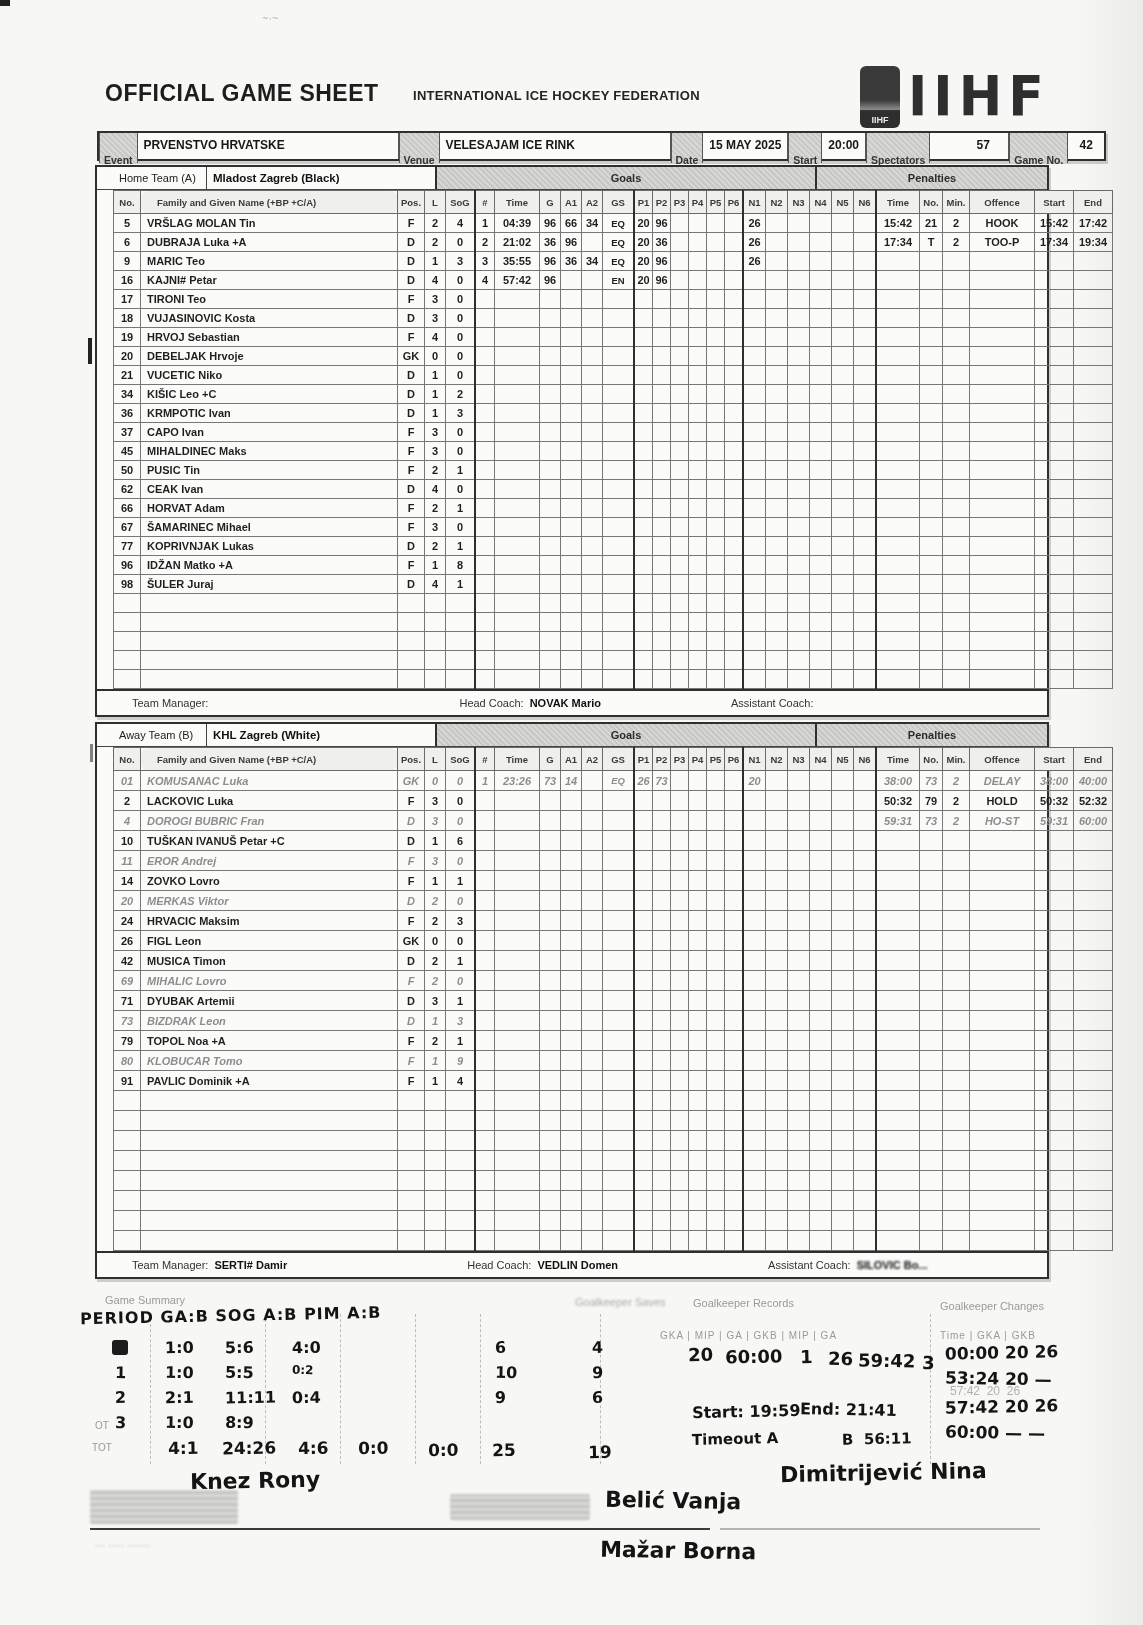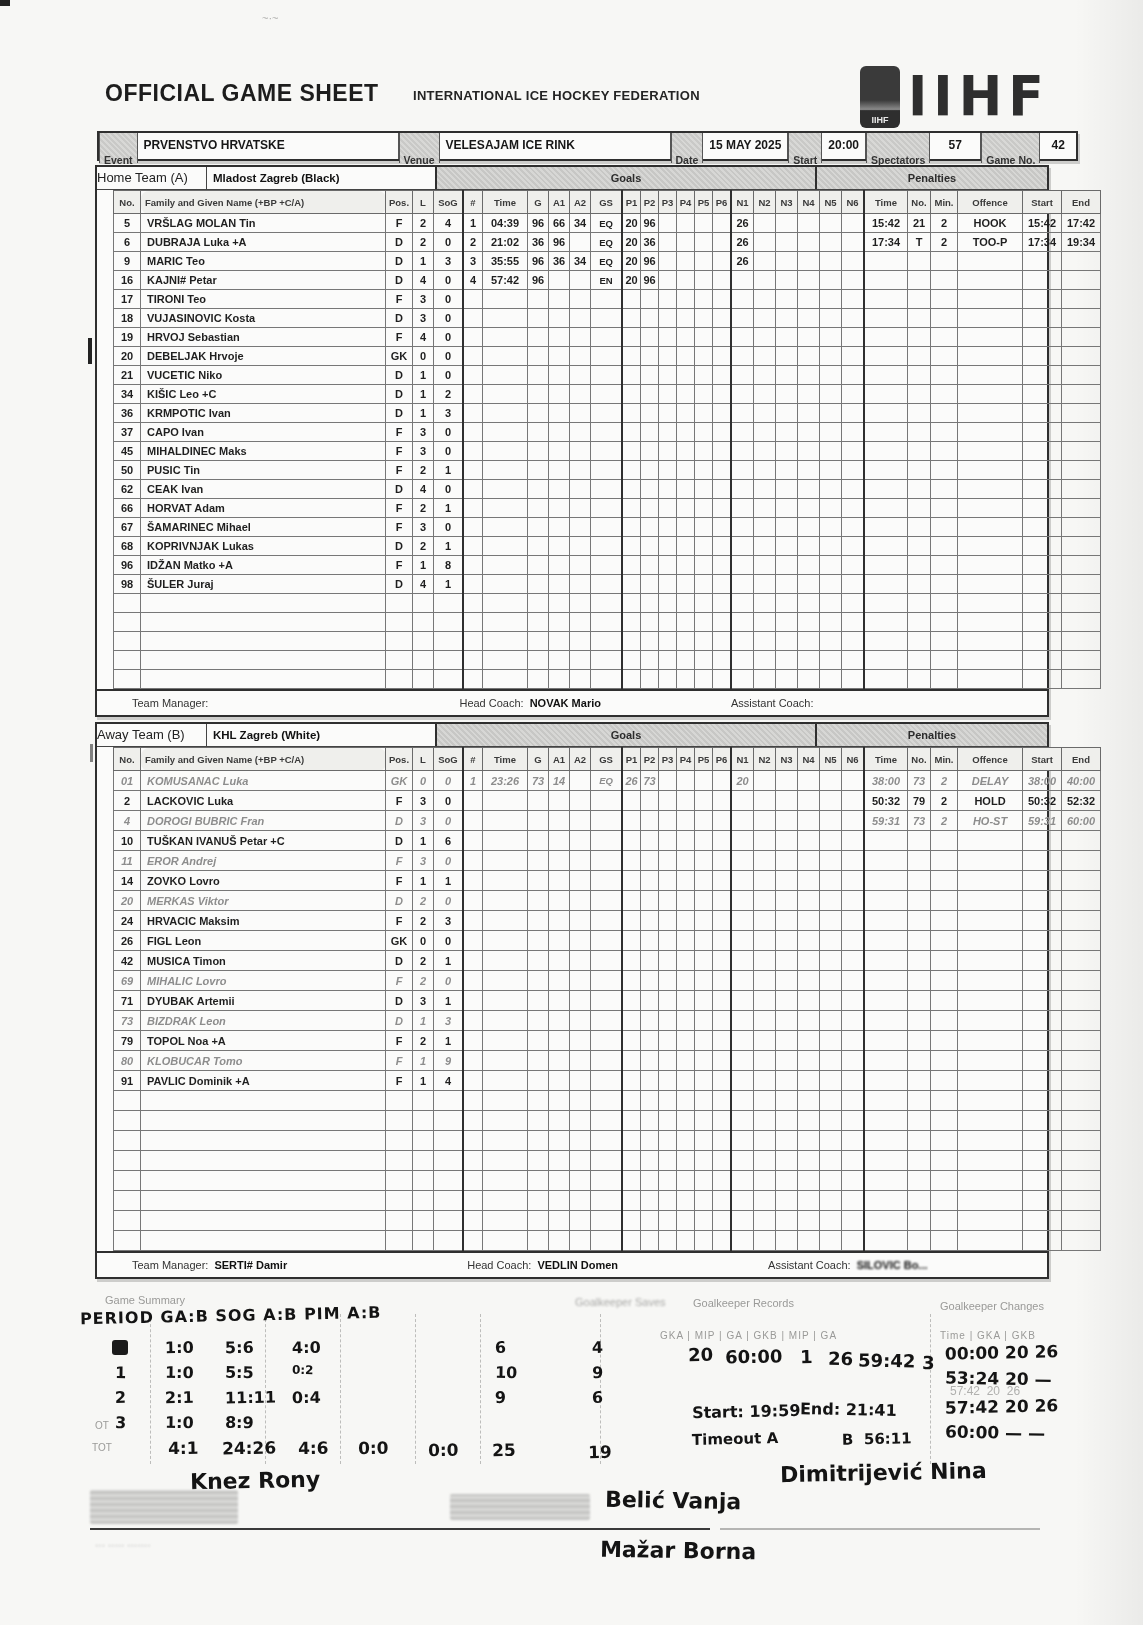--- a/index.html
+++ b/index.html
@@ -18,35 +18,35 @@
   
   .evbar{display:flex;border:2px solid #2f2f2f;background:#fbfbfa;height:26px;line-height:24px;
       box-shadow:2px 3px 0 rgba(80,80,80,.25);}
   .evbar .lab{background:repeating-linear-gradient(45deg,#c9c9c7 0 2px,#d8d8d6 2px 4px);
       font-size:10.5px;font-weight:bold;color:#333;padding:15px 4px;border-right:1px solid #555;
       border-left:1px solid #555;white-space:nowrap;}
   .evbar .val{font-size:12px;font-weight:bold;color:#171717;padding:0 6px;white-space:nowrap;border-right:1px solid #555;}
   
   .teamblock{box-shadow:2px 3px 0 rgba(80,80,80,.25);background:#fbfbfa;border:2px solid #2f2f2f;}
   .titlerow{display:flex;height:22px;line-height:22px;border-bottom:1px solid #444;}
-  .titlerow .t1{width:110px;font-size:13px;color:#222;padding-left:0;border-right:1px solid #444;box-sizing:border-box;}
+  .titlerow .t1{width:110px;font-size:11px;color:#222;padding-left:22px;border-right:1px solid #444;box-sizing:border-box;}
   .titlerow .t2{width:230px;font-size:11.5px;font-weight:bold;color:#111;padding-left:6px;border-right:2px solid #2f2f2f;box-sizing:border-box;}
   .titlerow .band{background:repeating-linear-gradient(45deg,#c7c7c5 0 2px,#d7d7d5 2px 4px);
       font-size:11px;font-weight:bold;color:#2c2c2c;text-align:center;box-sizing:border-box;}
   .titlerow .bg{width:380px;border-right:2px solid #2f2f2f;}
   .titlerow .bp{width:230px;}
   table.sheet{border-collapse:collapse;table-layout:fixed;width:950px;margin-left:16px;}
   table.sheet th{font-size:9.5px;font-weight:bold;color:#3a3a3a;height:22px;padding:0;
       background:#efefec;border:1px solid #6a6a6a;white-space:nowrap;overflow:hidden;}
   table.sheet td{font-size:11px;font-weight:600;color:#1f1f1f;text-align:center;padding:0 1px;
       border:1px solid #777;height:18px;white-space:nowrap;overflow:hidden;}
   #away-table td{height:19px;}
   .c0{width:26px}.c1{width:240px;text-align:left;}
   table.sheet td.c1{text-align:left;padding-left:6px;}
-  table.sheet th.c1{text-align:left;padding-left:4px;border-radius:8px;}
+  table.sheet th.c1{text-align:left;padding-left:16px;border-radius:8px;}
   .c2{width:26px}.c3{width:20px}.c4{width:28px}
   .c5{width:18px}.c6{width:44px}.c7{width:20px}.c8{width:20px}.c9{width:20px}.c10{width:30px}
   .c11,.c12,.c13,.c14,.c15,.c16{width:17px}
   .c17,.c18,.c19,.c20,.c21,.c22{width:21px}
   .c23{width:42px}.c24{width:22px}.c25{width:26px}.c26{width:64px}.c27{width:38px}.c28{width:38px}
   table.sheet td.c5,table.sheet th.c5,table.sheet td.c23,table.sheet th.c23,
   table.sheet td.c11,table.sheet th.c11,table.sheet td.c17,table.sheet th.c17{border-left:2px solid #2f2f2f;}
   table.sheet td.c10{font-size:9.5px;}
   tr.ghost td{color:#8d8d8d;font-style:italic;}
   .coachrow{display:flex;height:24px;line-height:24px;border-top:2px solid #2f2f2f;font-size:11px;color:#222;}
@@ -88,21 +88,21 @@
   <div class="abs evbar" style="left:97px;top:131px;">
     <span class="lab">Event</span>
     <span class="val" style="width:248px;">PRVENSTVO HRVATSKE</span>
     <span class="lab">Venue</span>
     <span class="val" style="width:218px;">VELESAJAM ICE RINK</span>
     <span class="lab">Date</span>
     <span class="val">15 MAY 2025</span>
     <span class="lab">Start</span>
     <span class="val">20:00</span>
     <span class="lab">Spectators</span>
-    <span class="val" style="width:38px;text-align:center;">57</span>
+    <span class="val" style="width:38px;text-align:center;margin-left:28px;">57</span>
     <span class="lab">Game No.</span>
     <span class="val" style="width:24px;text-align:center;border-right:none;">42</span>
   </div>
 
   <div class="abs teamblock" style="left:95px;top:165px;width:950px;">
     <div class="titlerow">
       <div class="t1">Home Team (A)</div>
       <div class="t2">Mladost Zagreb (Black)</div>
       <div class="band bg">Goals</div>
       <div class="band bp">Penalties</div>
@@ -663,21 +663,21 @@
             <td class="c21"></td>
             <td class="c22"></td>
             <td class="c23"></td>
             <td class="c24"></td>
             <td class="c25"></td>
             <td class="c26"></td>
             <td class="c27"></td>
             <td class="c28"></td>
           </tr>
           <tr>
-            <td class="c0">68</td>
+            <td class="c0">77</td>
             <td class="c1">KOPRIVNJAK Lukas</td>
             <td class="c2">D</td>
             <td class="c3">2</td>
             <td class="c4">1</td>
             <td class="c5"></td>
             <td class="c6"></td>
             <td class="c7"></td>
             <td class="c8"></td>
             <td class="c9"></td>
             <td class="c10"></td>

